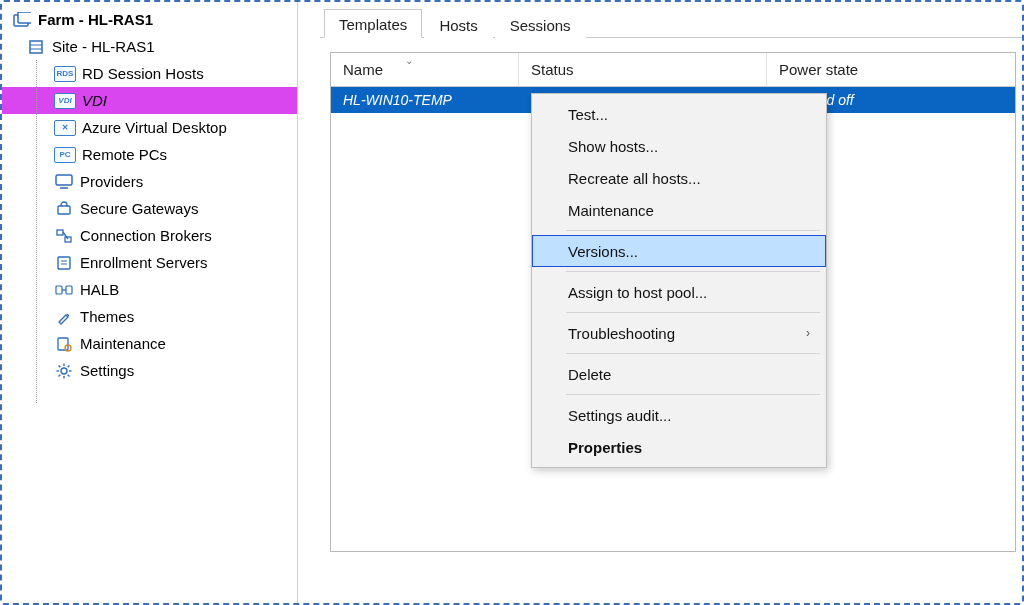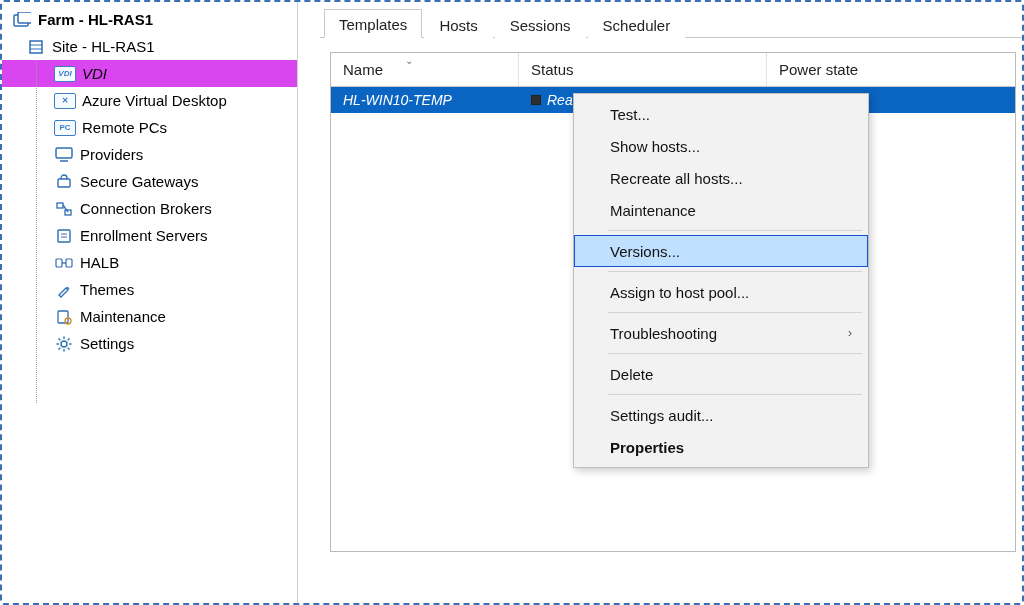--- a/index.html
+++ b/index.html
@@ -166,21 +166,20 @@
     position: absolute;
     left: 200px; 
     top: 40px;
     width: 296px;
     background: #f2f2f2;
     border: 1px solid #bfbfbf;
     box-shadow: 2px 3px 8px rgba(0,0,0,.20);
     z-index: 10;
     padding: 4px 0;
     font-size: 15px;
-    margin-left: 42px;
   }
   .menu-item {
     display: flex;
     align-items: center;
     justify-content: space-between;
     padding: 6px 16px 6px 36px;
     color: #111;
     cursor: default;
     height: 32px;
   }
@@ -222,20 +221,25 @@
       <span class="tree-icon">
         <svg width="16" height="16">
             <rect x="2" y="2" width="12" height="12" fill="none" stroke="#2f6db5" stroke-width="1.5"></rect>
             <line x1="2" y1="6" x2="14" y2="6" stroke="#2f6db5"></line>
             <line x1="2" y1="10" x2="14" y2="10" stroke="#2f6db5"></line>
           </svg>
       </span>
       <span class="label">Site - HL-RAS1</span>
     </div>
 
+    <div class="tree-row">
+      <span class="tree-indent i2"></span>
+      <span class="tree-icon box">RDS</span>
+      <span class="label">RD Session Hosts</span>
+    </div>
     <div class="tree-row selected">
       <span class="tree-indent i2"></span>
       <span class="tree-icon box">VDI</span>
       <span class="label">VDI</span>
     </div>
     <div class="tree-row">
       <span class="tree-indent i2"></span>
       <span class="tree-icon box">✕</span>
       <span class="label">Azure Virtual Desktop</span>
     </div>
@@ -336,21 +340,20 @@
       </span>
       <span class="label">Settings</span>
     </div>
   </div>
 
   <div class="main">
     <div class="tabbar">
       <div class="tab active">Templates</div>
       <div class="tab">Hosts</div>
       <div class="tab">Sessions</div>
-      <div class="tab">Scheduler</div>
     </div>
 
     <div class="content">
       <div class="grid">
         <div class="grid-header">
           <div class="grid-col name">
             <span class="sort-ind">⌄</span>
             <span>Name</span>
           </div>
           <div class="grid-col status">

